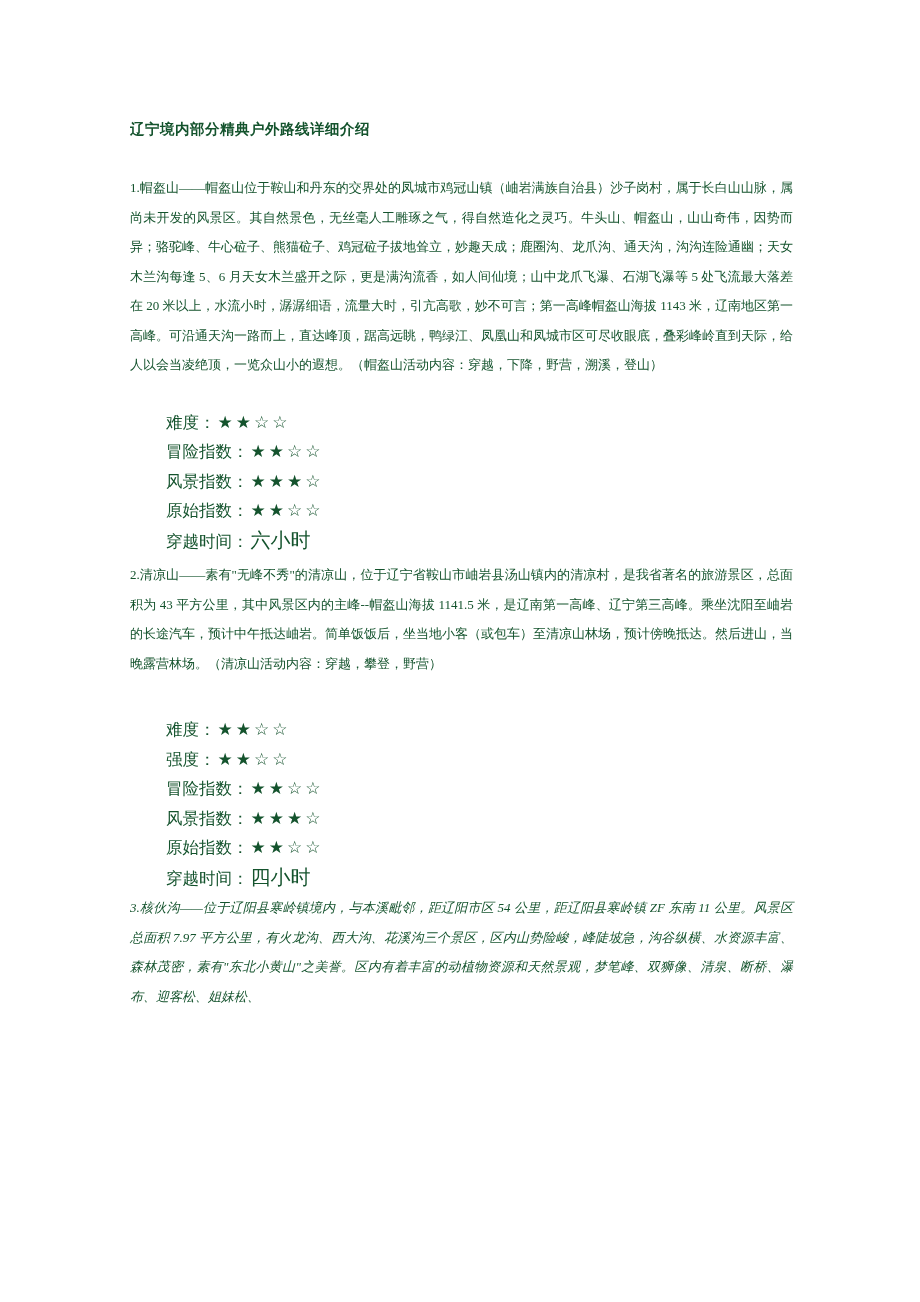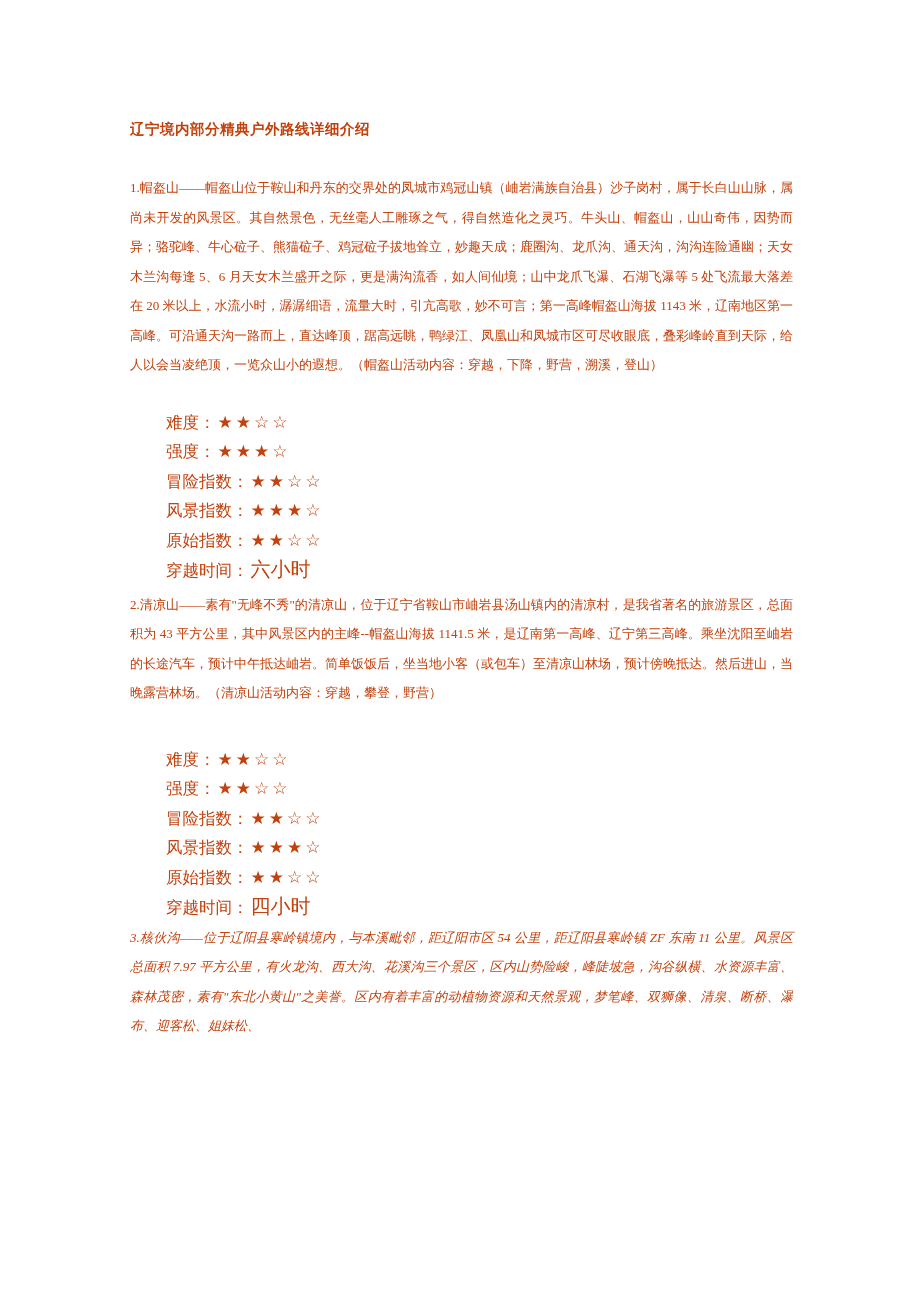--- a/index.html
+++ b/index.html
@@ -11,21 +11,21 @@
     width: 920px;
     height: 1302px;
     overflow: hidden;
   }
   .doc {
     box-sizing: border-box;
     width: 920px;
     height: 1302px;
     padding: 119px 127px 0 130px;
     font-family: "Liberation Serif", "DejaVu Serif", serif;
-    color: #c2410c;
+    color: #14532d;
   }
   .doc-title {
     font-family: "Liberation Sans", "DejaVu Sans", sans-serif;
     font-weight: bold;
     font-size: 14.5px;
     line-height: 20px;
     letter-spacing: 0.5px;
   }
   .doc-subtitle {
     margin-top: 37px;
@@ -67,21 +67,20 @@
 
 <div class="doc">
 
   <div class="doc-title">辽宁境内部分精典户外路线详细介绍</div>
 
 
   <p class="para para-1">1.帽盔山——帽盔山位于鞍山和丹东的交界处的凤城市鸡冠山镇（岫岩满族自治县）沙子岗村，属于长白山山脉，属尚未开发的风景区。其自然景色，无丝毫人工雕琢之气，得自然造化之灵巧。牛头山、帽盔山，山山奇伟，因势而异；骆驼峰、牛心砬子、熊猫砬子、鸡冠砬子拔地耸立，妙趣天成；鹿圈沟、龙爪沟、通天沟，沟沟连险通幽；天女木兰沟每逢 5、6 月天女木兰盛开之际，更是满沟流香，如人间仙境；山中龙爪飞瀑、石湖飞瀑等 5 处飞流最大落差在 20 米以上，水流小时，潺潺细语，流量大时，引亢高歌，妙不可言；第一高峰帽盔山海拔 1143 米，辽南地区第一高峰。可沿通天沟一路而上，直达峰顶，踞高远眺，鸭绿江、凤凰山和凤城市区可尽收眼底，叠彩峰岭直到天际，给人以会当凌绝顶，一览众山小的遐想。（帽盔山活动内容：穿越，下降，野营，溯溪，登山）</p>
 
   <div class="ratings ratings-1">
     <div class="rating-row"><span class="rating-label">难度：</span><span class="rating-value">★★☆☆</span></div>
-    <div class="rating-row"><span class="rating-label">强度：</span><span class="rating-value">★★★☆</span></div>
     <div class="rating-row"><span class="rating-label">冒险指数：</span><span class="rating-value">★★☆☆</span></div>
     <div class="rating-row"><span class="rating-label">风景指数：</span><span class="rating-value">★★★☆</span></div>
     <div class="rating-row"><span class="rating-label">原始指数：</span><span class="rating-value">★★☆☆</span></div>
     <div class="rating-row plain"><span class="rating-label">穿越时间：</span><span class="rating-value">六小时</span></div>
   </div>
 
   <p class="para para-2">2.清凉山——素有"无峰不秀"的清凉山，位于辽宁省鞍山市岫岩县汤山镇内的清凉村，是我省著名的旅游景区，总面积为 43 平方公里，其中风景区内的主峰--帽盔山海拔 1141.5 米，是辽南第一高峰、辽宁第三高峰。乘坐沈阳至岫岩的长途汽车，预计中午抵达岫岩。简单饭饭后，坐当地小客（或包车）至清凉山林场，预计傍晚抵达。然后进山，当晚露营林场。（清凉山活动内容：穿越，攀登，野营）</p>
 
   <div class="ratings ratings-2">
     <div class="rating-row"><span class="rating-label">难度：</span><span class="rating-value">★★☆☆</span></div>

